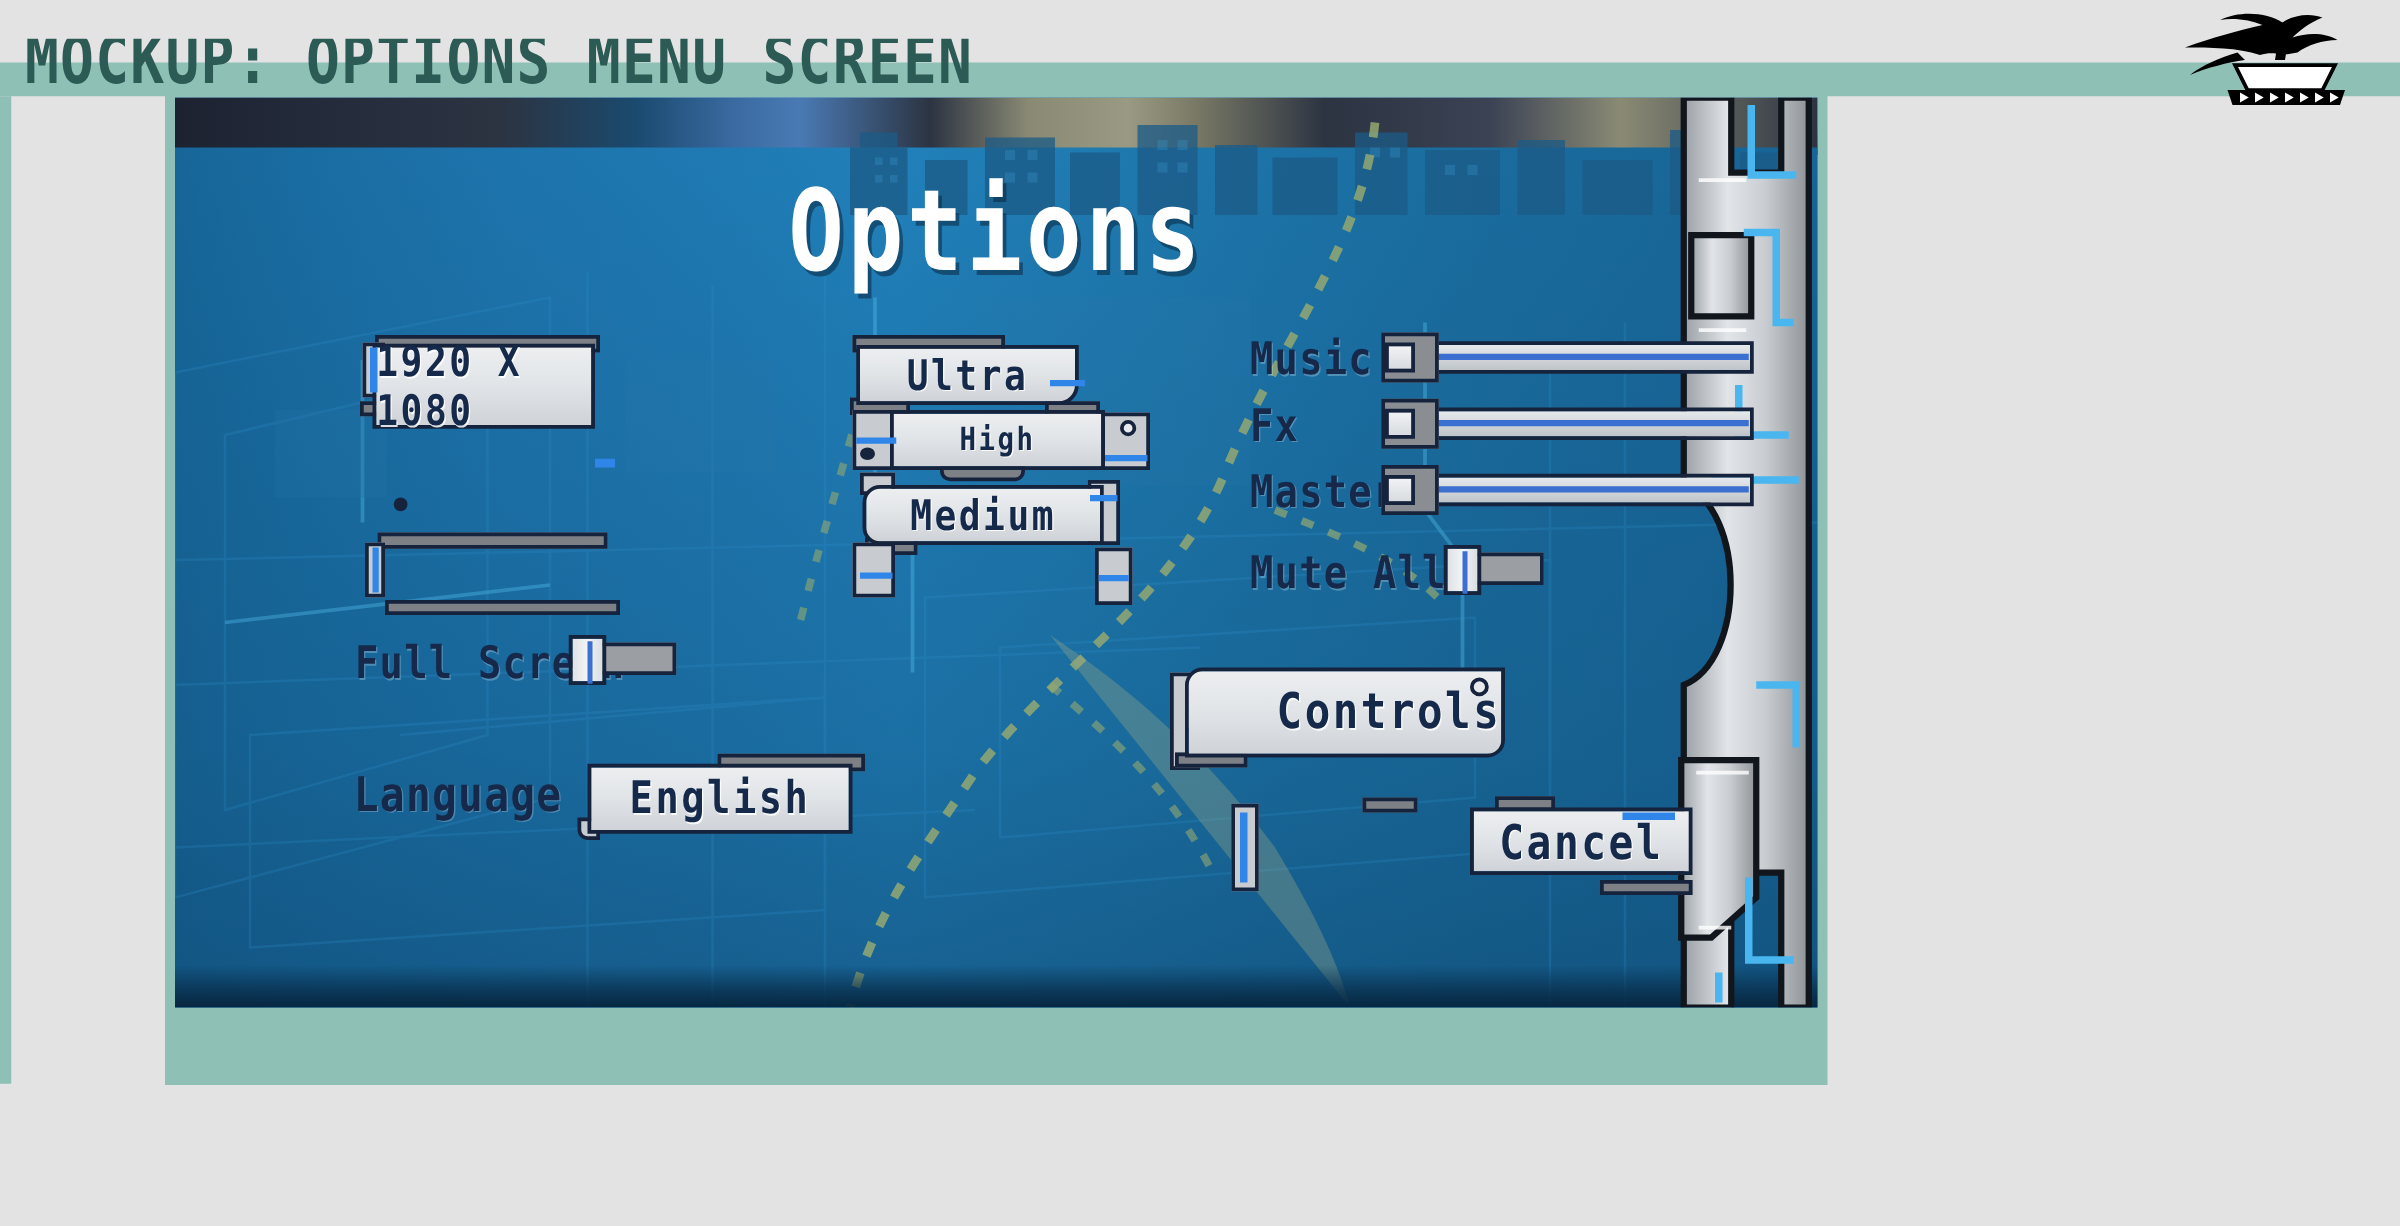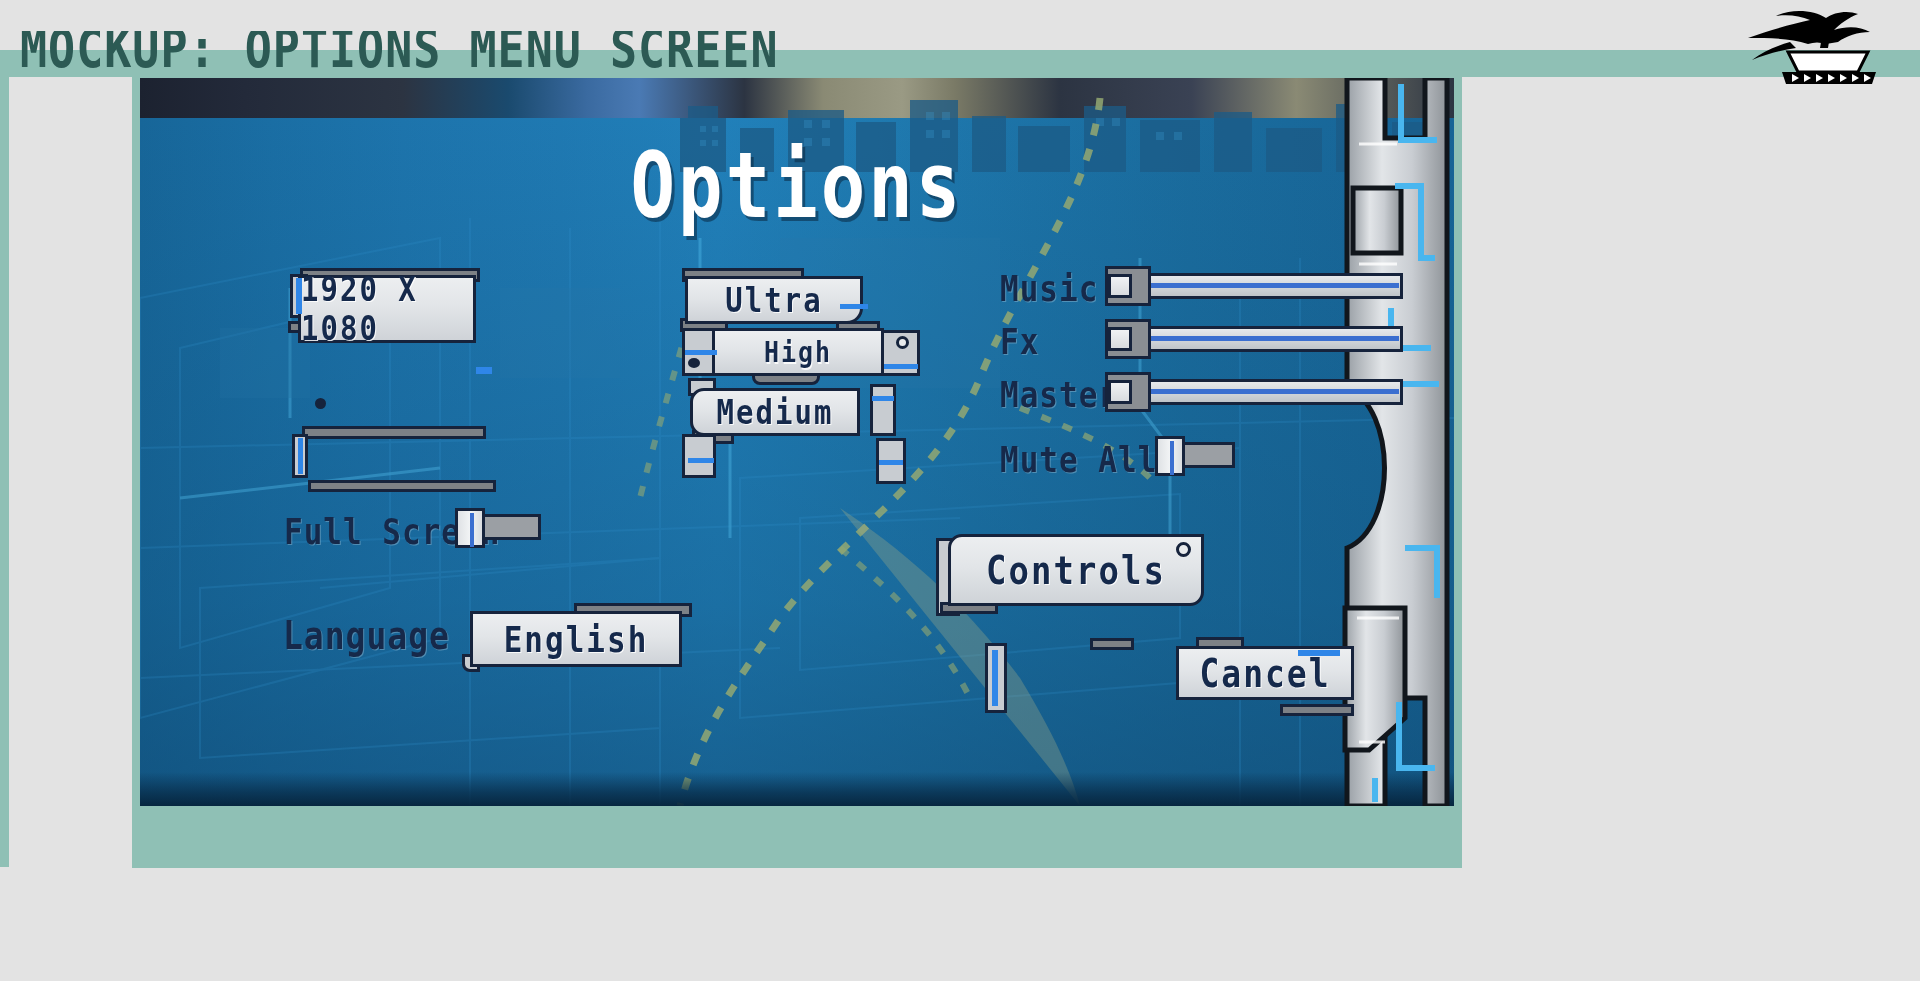--- a/index.html
+++ b/index.html
@@ -345,31 +345,31 @@
   <div class="tab-dark" style="left:542px; top:190px; width:122px; height:14px;"></div>
   <div class="btn" style="left:545px; top:198px; width:178px; height:48px; font-size:29px; border-radius:0 0 16px 0;">
     <span class="lbl">Ultra</span>
   </div>
   <div class="tab-cyan" style="left:700px; top:226px; width:28px; height:5px;"></div>
   <div class="tab-dark" style="left:540px; top:240px; width:48px; height:14px;"></div>
 
   <div class="bracket" style="left:542px; top:250px; width:36px; height:48px;"></div>
   <div class="tab-cyan" style="left:545px; top:272px; width:32px; height:5px;"></div>
   <div class="dot" style="left:548px; top:280px; width:12px; height:10px;"></div>
-  <div class="btn" style="left:572px; top:250px; width:172px; height:48px; font-size:25px;">
+  <div class="btn" style="left:572px; top:250px; width:172px; height:48px; font-size:22px;">
     <span class="lbl">High</span>
   </div>
   <div class="bracket" style="left:740px; top:252px; width:40px; height:46px;"></div>
   <div class="dot hollow" style="left:756px; top:258px; width:13px; height:13px;"></div>
   <div class="tab-cyan" style="left:744px; top:286px; width:34px; height:5px;"></div>
   <div class="tab-dark" style="left:696px; top:243px; width:44px; height:13px;"></div>
   <div class="tab-dark" style="left:612px; top:294px; width:68px; height:13px; border-radius:0 0 8px 8px;"></div>
 
   <div class="bracket" style="left:548px; top:300px; width:28px; height:18px;"></div>
-  <div class="btn" style="left:550px; top:310px; width:170px; height:48px; font-size:29px; border-radius:14px 0 0 14px;">
+  <div class="btn" style="left:550px; top:310px; width:193px; height:48px; font-size:29px; border-radius:14px 0 0 14px;">
     <span class="lbl">Medium</span>
   </div>
   <div class="bracket" style="left:730px; top:306px; width:26px; height:52px;"></div>
   <div class="tab-cyan" style="left:732px; top:318px; width:22px; height:5px;"></div>
   <div class="tab-dark" style="left:552px; top:352px; width:42px; height:14px;"></div>
 
   <div class="bracket" style="left:542px; top:356px; width:34px; height:44px;"></div>
   <div class="tab-cyan" style="left:548px; top:380px; width:26px; height:5px;"></div>
   <div class="bracket" style="left:736px; top:360px; width:30px; height:46px;"></div>
   <div class="tab-cyan" style="left:739px; top:382px; width:24px; height:5px;"></div>
@@ -400,21 +400,21 @@
 
   <div class="plabel" style="left:860px; top:363px; font-size:31px;">Mute All</div>
   <div class="toggle" style="left:1015px; top:358px; width:80px; height:40px;">
     <div class="track" style="width:56px;"></div>
     <div class="knob">
       <div class="knob-line"></div>
     </div>
   </div>
 
   <div class="bracket" style="left:796px; top:460px; width:24px; height:78px;"></div>
-  <div class="btn" style="left:808px; top:456px; width:256px; height:72px; font-size:34px; border-radius:14px 0 14px 0;">
+  <div class="btn" style="left:808px; top:456px; width:256px; height:72px; font-size:34px; border-radius:14px 0 14px 0;justify-content:flex-end;">
     <span class="lbl">Controls</span>
   </div>
   <div class="dot hollow" style="left:1036px; top:464px; width:15px; height:15px;"></div>
   <div class="bracket" style="left:808px; top:504px; width:24px; height:24px; border-color:#2f86e8; background:#eceef0;"></div>
   <div class="tab-dark" style="left:800px; top:524px; width:58px; height:12px;"></div>
 
   <div class="bracket" style="left:845px; top:565px; width:22px; height:70px;"></div>
   <div class="tab-cyan" style="left:852px; top:572px; width:6px; height:56px;"></div>
   <div class="tab-dark" style="left:950px; top:560px; width:44px; height:12px;"></div>
 

